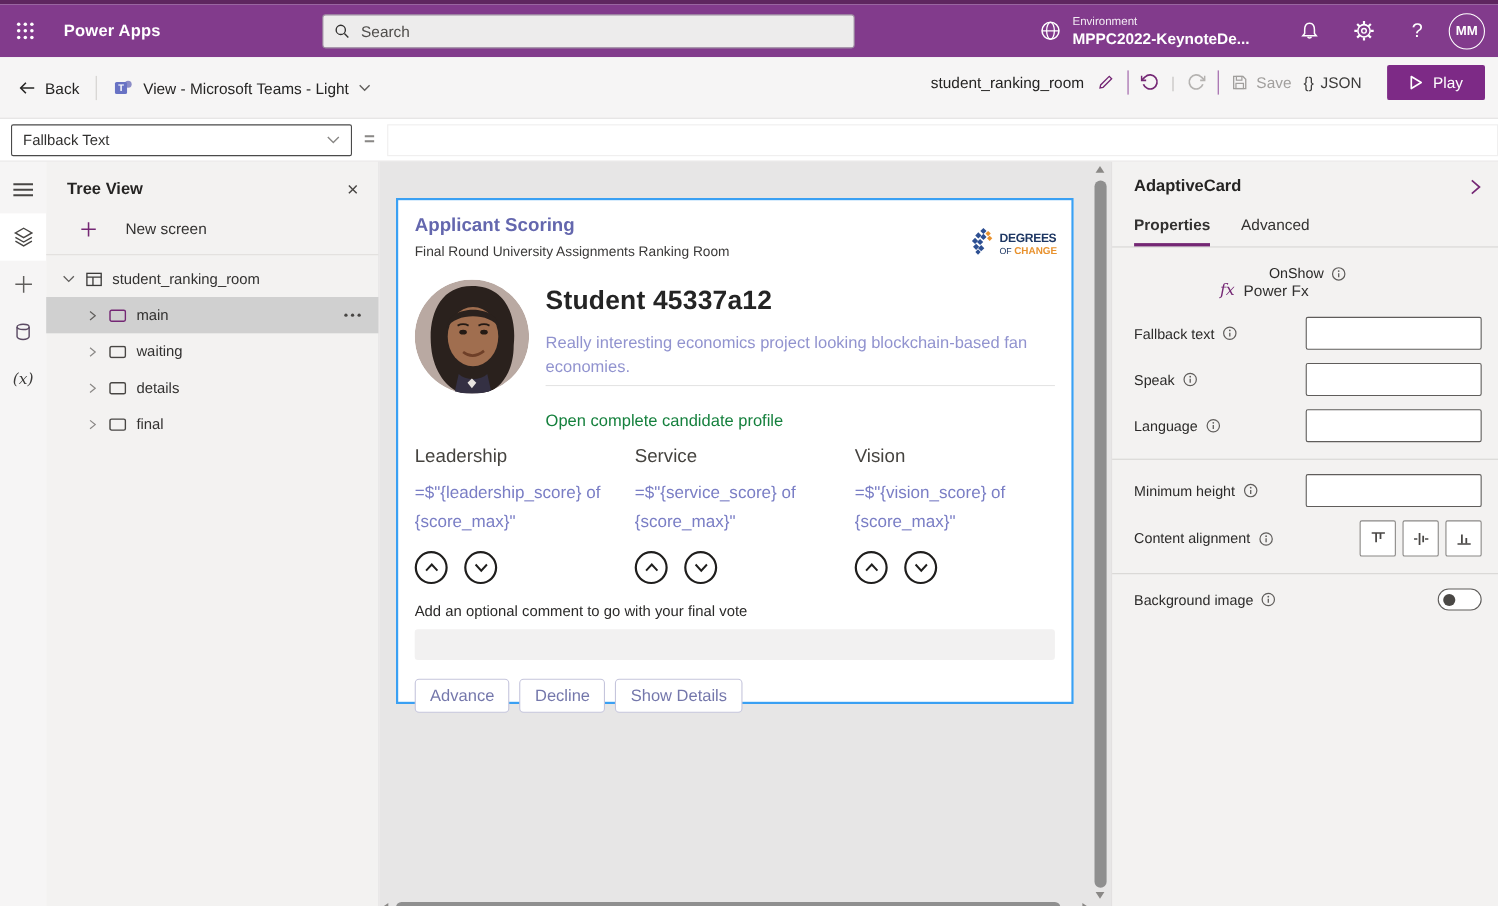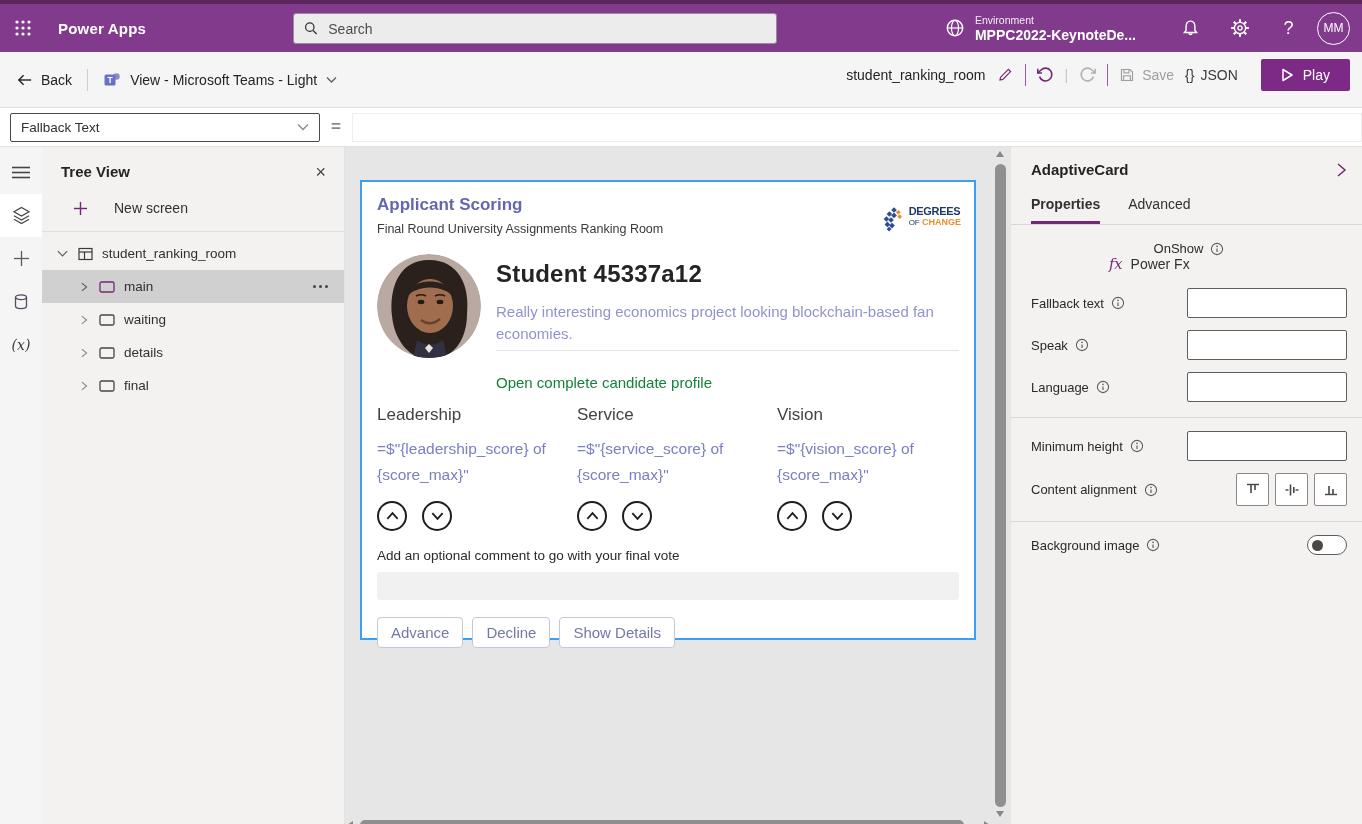--- a/index.html
+++ b/index.html
@@ -19,21 +19,21 @@
   .app-name { font-weight:bold; font-size:15px; margin-left:12px; letter-spacing:.2px; }
   .search-box { position:absolute; left:293px; top:9px; width:484px; height:31px; background:#edecec; border:1px solid #a594a8; border:1px solid #9c8aa0; border-radius:3px; display:flex; align-items:center; padding:0 10px; gap:8px; }
   .search-box input { border:none; background:transparent; outline:none; font-size:14px; color:#323130; width:100%; font-family:"Liberation Sans",sans-serif; }
   .search-box input::placeholder { color:#4f4d4b; }
   .topbar-right { position:absolute; right:0; top:0; height:48px; display:flex; align-items:center; }
   .env { display:flex; align-items:center; gap:9px; margin-right:30px; }
   .env-label { font-size:10.5px; opacity:.9; line-height:13px; }
   .env-name { font-size:14px; font-weight:600; line-height:16px; }
   .tb-icon { width:49px; height:48px; display:flex; align-items:center; justify-content:center; cursor:pointer; }
   .help-glyph { font-size:18px; }
-  .avatar { width:33px; height:33px; border-radius:50%; border:1.7px solid #fff; display:flex; align-items:center; justify-content:center; font-size:12px; font-weight:normal; margin:0 12px 0 4px; cursor:pointer; }
+  .avatar { width:33px; height:33px; border-radius:50%; border:1.7px solid #fff; display:flex; align-items:center; justify-content:center; font-size:12px; font-weight:bold; margin:0 12px 0 4px; cursor:pointer; }
 
   
   .toolbar { position:relative; height:56px; background:#f6f5f5; border-bottom:1px solid #e3e1e1; display:flex; align-items:center; color:#252423; }
   .back { display:flex; align-items:center; gap:8px; padding:0 15px 0 16px; font-size:14px; cursor:pointer; }
   .tb-divider { width:1px; height:22px; background:#d2d0ce; }
   .tb-divider.purple { background:#9a5ba5; }
   .view-select { display:flex; align-items:center; gap:9px; padding:0 15px; font-size:14px; cursor:pointer; }
   .toolbar-right { position:absolute; right:12px; top:0; height:45px; display:flex; align-items:center; gap:11px; }
   .app-title { font-size:14px; color:#252423; }
   .icon-btn { display:flex; align-items:center; justify-content:center; cursor:pointer; }
@@ -70,21 +70,21 @@
   .row-label { color:#323130; }
   .dots { position:absolute; right:16px; display:flex; gap:3px; }
   .dots i { width:3px; height:3px; border-radius:50%; background:#484644; }
 
   
   .canvas { flex:1; background:#e7e6e6; position:relative; }
 
   .card { position:absolute; left:15px; top:33px; width:616px; height:460px; background:#fff; border:2px solid #3aa0f3; padding:13px 15px 0 15px; }
   .card-title { color:#6467ae; font-weight:bold; font-size:17px; }
   .card-subtitle { color:#3b3a39; font-size:12.5px; margin-top:7px; }
-  .doc-logo { position:absolute; top:24px; right:13px; display:flex; align-items:flex-start; gap:2px; }
+  .doc-logo { position:absolute; top:24px; right:13px; display:flex; align-items:flex-end; gap:2px; }
   .logo-text { line-height:10px; }
   .logo-line1 { color:#1f3864; font-weight:bold; font-size:11px; letter-spacing:-.3px; }
   .logo-line2 { font-size:8px; margin-top:1px; }
   .logo-of { color:#1f3864; }
   .logo-change { color:#e8912d; font-weight:bold; font-size:9px; }
 
   .person { display:flex; gap:15px; margin-top:18px; }
   .avatar-photo { width:104px; height:104px; border-radius:50%; overflow:hidden; flex-shrink:0; }
   .person-info { flex:1; padding-top:0; }
   .student-name { font-size:24px; font-weight:bold; color:#242424; margin-top:6px; letter-spacing:.2px; }

